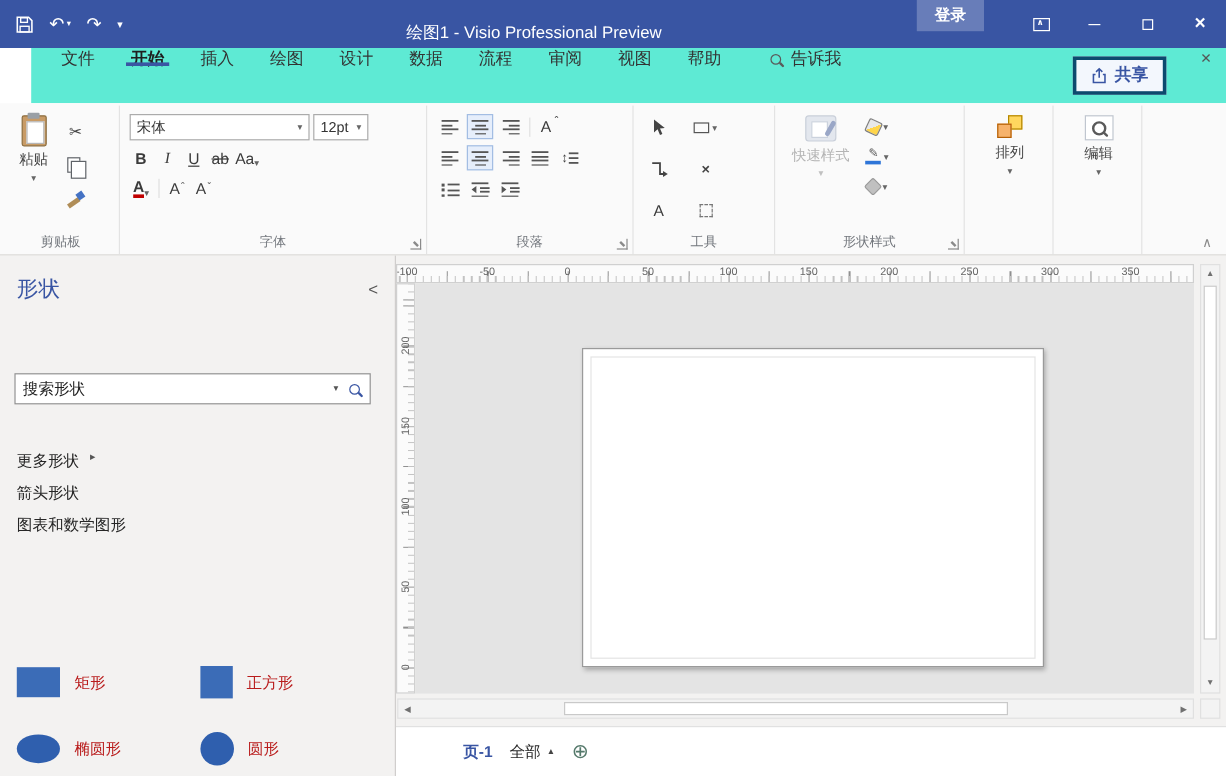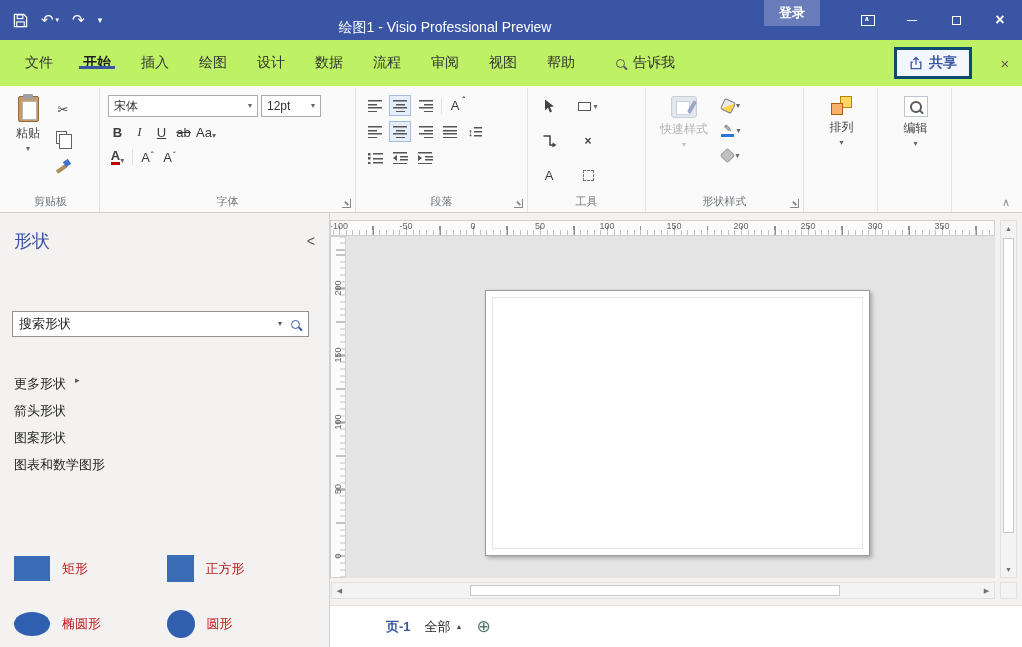--- a/index.html
+++ b/index.html
@@ -18,21 +18,21 @@
   .signin { background:rgba(255,255,255,.24); padding:4px 15px; font-size:13px; margin-right:26px; }
   .ribbon-opts { width:44px; height:100%; display:flex; align-items:center; justify-content:center; }
   .ro-box { width:14px; height:11px; border:1.4px solid #fff; position:relative; }
   .ro-box::after { content:'∧'; position:absolute; left:2px; top:-1px; font-size:7px; color:#fff; }
   .win-btn { width:44px; height:100%; display:flex; align-items:center; justify-content:center; font-size:15px; }
   .min-bar { width:10px; height:1px; background:#fff; }
   .max-box { width:9px; height:9px; border:1px solid #fff; }
   .win-btn.close { font-size:16px; }
 
   
-  .tabrow { height:46px; background:#bef264; display:flex; align-items:center; padding-left:10px; }
+  .tabrow { height:46px; background:#5eead4; display:flex; align-items:flex-start; padding-left:10px;margin-left:26px; }
   .tablist { display:contents; }
   .tab { padding:0 15px; display:flex; align-items:center; font-size:14px; color:#333; position:relative; }
   .tab.active { font-weight:bold; color:#1f1f1f; }
   .tab.active::after { content:''; position:absolute; left:11px; right:11px; bottom:3px; height:3px; background:#3955a3; }
   .tellme { display:flex; align-items:center; gap:8px; margin-left:26px; font-size:14px; color:#333; }
   .share-btn { display:flex; align-items:center; gap:6px; margin-left:auto; margin-right:16px; align-self:center;
                color:#3955a3; font-size:14px; font-weight:bold; border:3px solid #0c4a6e; background:#f3f7fd; padding:4px 12px; }
   .tr-close { width:34px; display:flex; align-items:center; justify-content:center; color:#555; font-size:15px; }
 
   .mag { display:inline-block; width:9px; height:9px; border:1.6px solid #5a5a5a; border-radius:50%; position:relative; }
@@ -64,21 +64,21 @@
   .ic-clipboard::after { content:''; position:absolute; left:3px; top:4px; width:13px; height:17px; background:#fff; border:1px solid #b5b5b5; }
   .g-cut { color:#444; font-size:13px; line-height:13px; }
   .ic-copy { width:11px; height:13px; border:1px solid #5f6368; background:#fff; position:relative; display:inline-block; margin-right:3px; }
   .ic-copy::after { content:''; position:absolute; left:2px; top:2px; width:11px; height:13px; border:1px solid #5f6368; background:#fff; }
   .ic-painter { width:15px; height:14px; position:relative; display:inline-block; }
   .ic-painter::before { content:''; position:absolute; width:11px; height:4px; background:#b08d57; left:0; top:8px; transform:rotate(-35deg); }
   .ic-painter::after { content:''; position:absolute; width:6px; height:6px; background:#4472c4; right:1px; top:1px; transform:rotate(-35deg); }
 
   .g-font { width:256px; }
   .combo { height:22px; border:1px solid #ababab; background:#fff; display:flex; align-items:center; justify-content:space-between; padding:0 5px; font-size:12px; color:#333; }
-  .combo.font { width:150px; } .combo.size { width:60px; }
+  .combo.font { width:150px; } .combo.size { width:46px; }
   .fbtn { min-width:19px; height:20px; display:inline-flex; align-items:flex-end; justify-content:center; font-size:13px; color:#3b3b3b; padding-bottom:2px; }
   .fbtn.b { font-weight:bold; }
   .fbtn.i { font-style:italic; font-family:"Liberation Serif","DejaVu Serif",serif; }
   .fbtn.u { text-decoration:underline; }
   .fbtn.strike { text-decoration:line-through; }
   .fc-a { border-bottom:3px solid #c00000; line-height:13px; font-weight:bold; }
   .sup-mini { font-size:9px; line-height:9px; margin-left:1px; transform:translateY(-5px); }
 
   .g-para { width:172px; }
   .il { width:15px; height:13px; display:inline-block; background-repeat:no-repeat; position:relative; }
@@ -449,24 +449,20 @@
       </div>
       <div class="links">
           <div class="link" style="--i: 0;">
           <span>更多形状</span>
           <span class="expander">▸</span>
         </div>
           <div class="link" style="--i: 1;">
           <span>箭头形状</span>
           <span class="expander"></span>
         </div>
-          <div class="link" style="--i: 2;">
-          <span>图案形状</span>
-          <span class="expander"></span>
-        </div>
           <div class="link" style="--i: 3;">
           <span>图表和数学图形</span>
           <span class="expander"></span>
         </div>
         </div>
       <div class="stencil">
           <div class="stencil-item rect" style="--i: 0;">
           <span class="shape-ic"></span>
           <span class="shape-label">矩形</span>
         </div>

